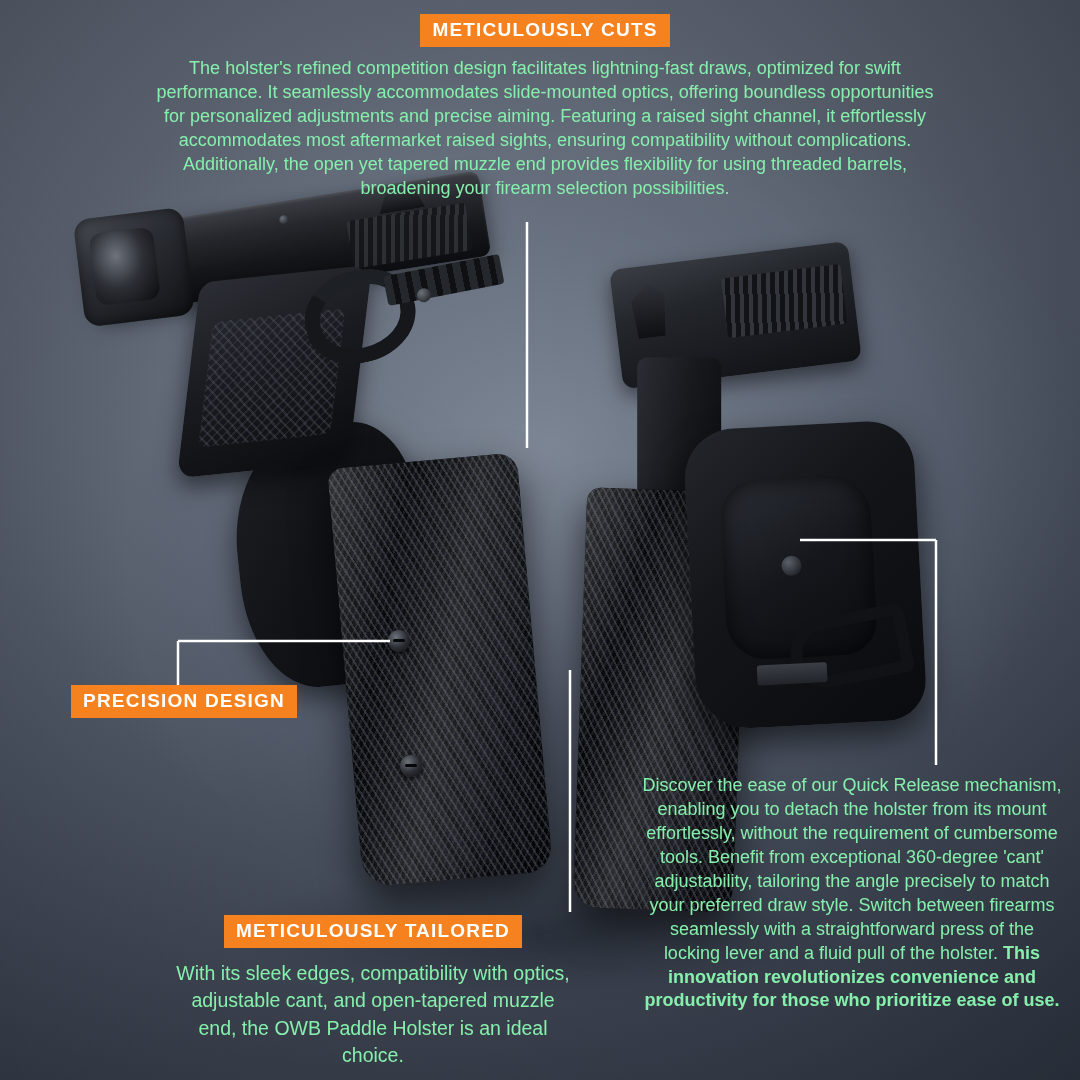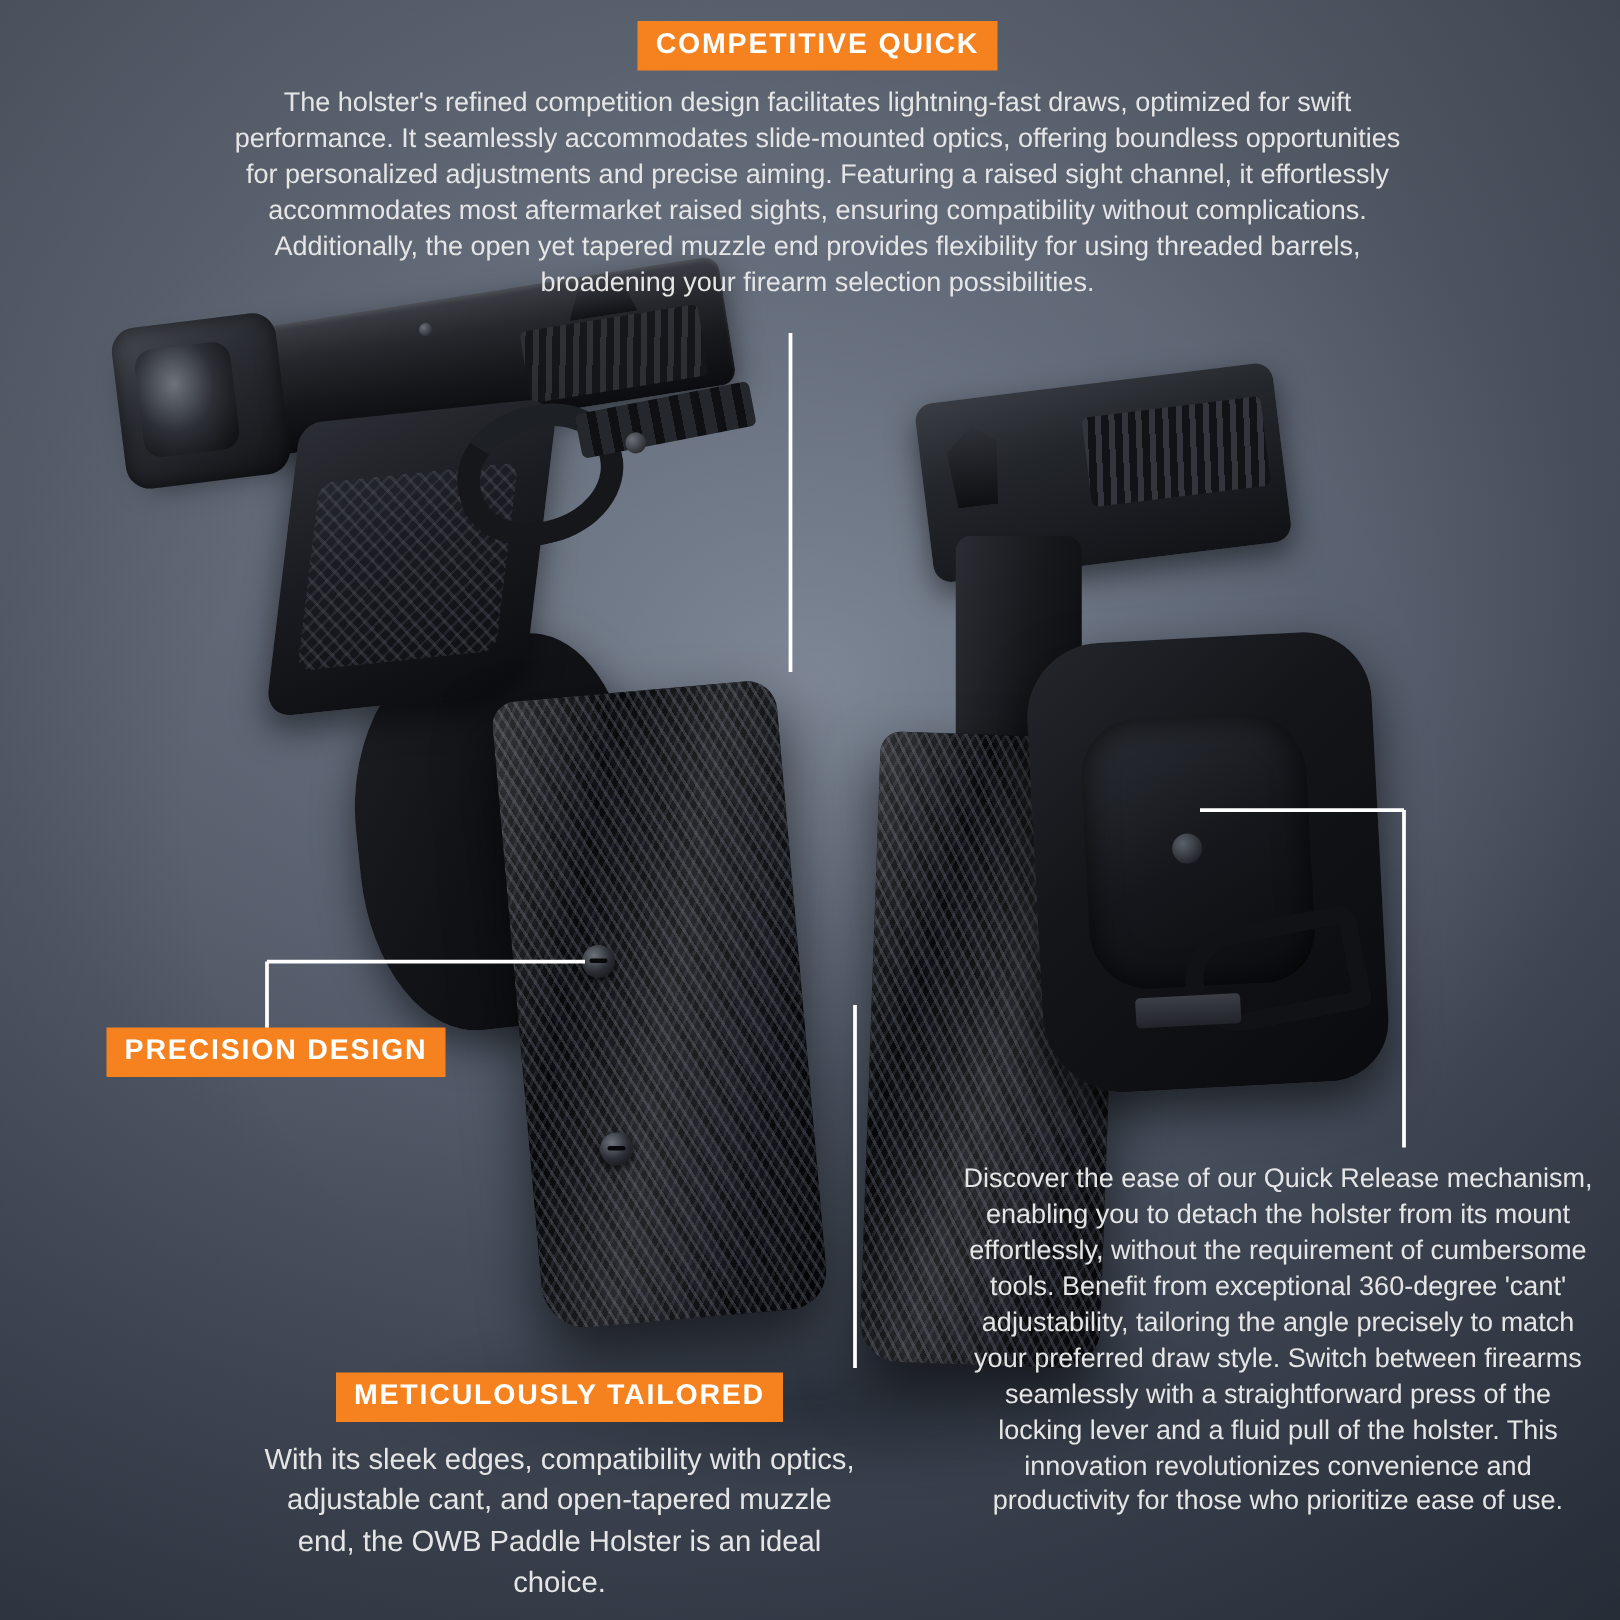--- a/index.html
+++ b/index.html
@@ -215,25 +215,25 @@
     display: inline-block;
     background: #f5821f;
     color: #ffffff;
     font-weight: 700;
     letter-spacing: 1.2px;
     padding: 5px 12px 6px 12px;
     font-size: 19px;
     white-space: nowrap;
   }
   .body {
-    color: #e5e5e5;
+    color: #86efac;
     font-size: 17.5px;
     line-height: 1.33;
   }
-  .body b { font-weight: 400; margin-top: 20px; }
+  .body b { font-weight: 700; margin-top: 20px; }
 
   .block { position: absolute; }
 
   #blk-top { left: 150px; top: 14px; width: 790px; text-align: center; }
   #blk-top .body { margin-top: 10px; font-size: 18px; }
 
   #blk-precision { left: 8px; top: 685px; width: 352px; text-align: center; }
   #blk-precision .body { margin-top: 12px; font-size: 19.5px; line-height: 1.4; }
 
   #blk-meticulous { left: 170px; top: 915px; width: 406px; text-align: center; }
@@ -306,21 +306,21 @@
     <line x1="527" y1="222" x2="527" y2="448"></line>
     <line x1="178" y1="641" x2="390" y2="641"></line>
     <line x1="178" y1="641" x2="178" y2="690"></line>
     <line x1="570" y1="670" x2="570" y2="912"></line>
     <line x1="800" y1="540" x2="936" y2="540"></line>
     <line x1="936" y1="540" x2="936" y2="765"></line>
   </g>
 </svg>
 
 <div class="block" id="blk-top">
-  <div class="tag">COMPETITIVE QUICK</div>
+  <div class="tag">METICULOUSLY CUTS</div>
   <div class="body">The holster's refined competition design facilitates lightning-fast draws, optimized for swift performance. It seamlessly accommodates slide-mounted optics, offering boundless opportunities for personalized adjustments and precise aiming. Featuring a raised sight channel, it effortlessly accommodates most aftermarket raised sights, ensuring compatibility without complications. Additionally, the open yet tapered muzzle end provides flexibility for using threaded barrels, broadening your firearm selection possibilities.</div>
 </div>
 
 <div class="block" id="blk-precision">
   <div class="tag">PRECISION DESIGN</div>
 </div>
 
 <div class="block" id="blk-meticulous">
   <div class="tag">METICULOUSLY TAILORED</div>
   <div class="body">With its sleek edges, compatibility with optics, adjustable cant, and open-tapered muzzle end, the OWB Paddle Holster is an ideal choice.</div>

